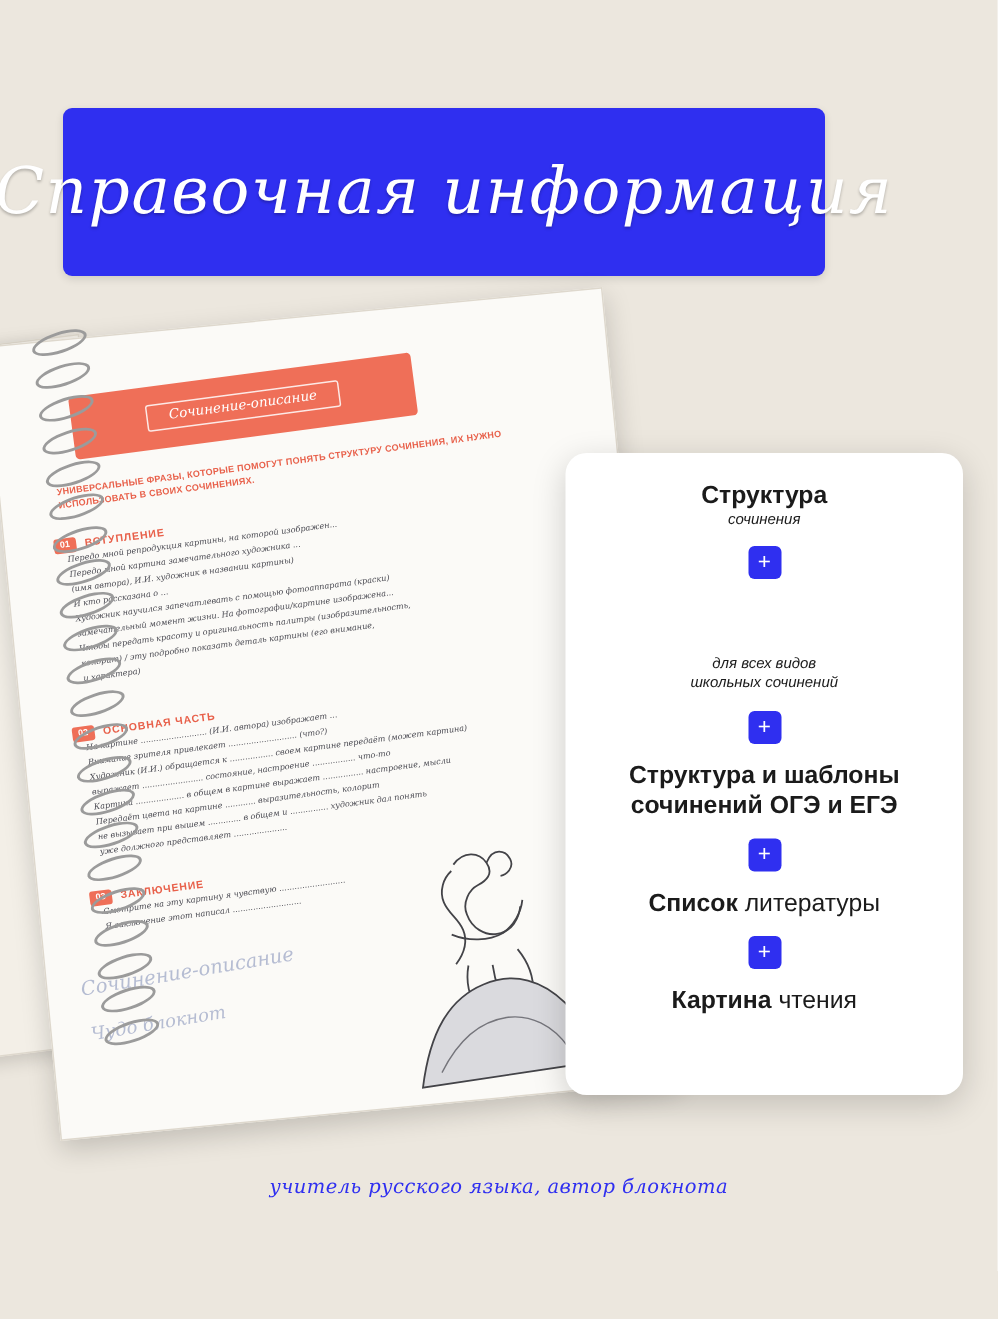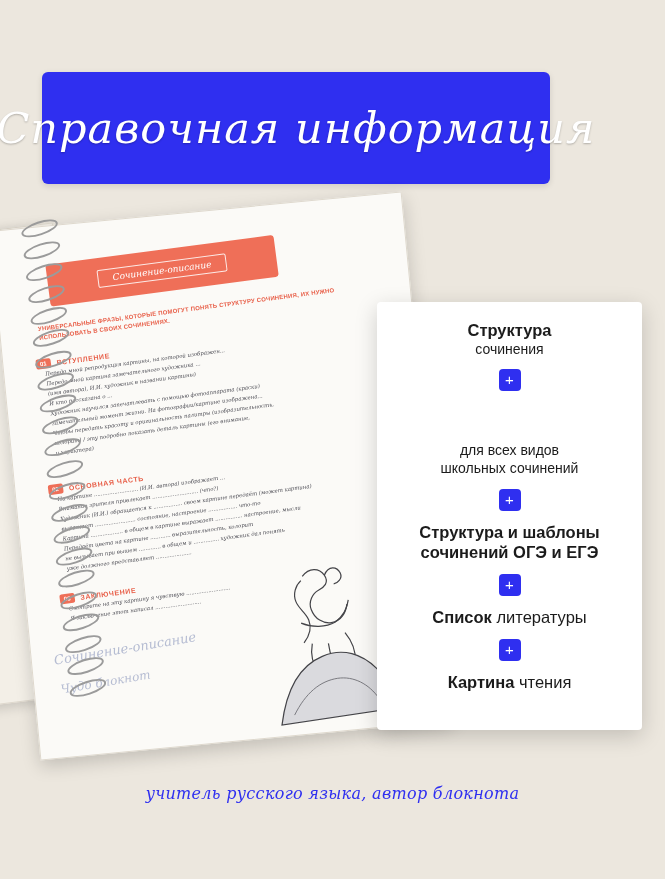--- a/index.html
+++ b/index.html
@@ -181,41 +181,42 @@
     opacity: 0.95;
   }
   
   .card {
     position: absolute;
     left: 377px;
     top: 302px;
     width: 265px;
     height: 428px;
     background: #ffffff;
-    border-radius: 4px;
+    border-radius: 14px;
     box-shadow: 0 6px 22px rgba(0,0,0,0.18);
     padding: 18px 14px;
     box-sizing: border-box;
     display: flex;
     flex-direction: column;
     align-items: center;
     justify-content: flex-start;
   }
   .card-item {
     text-align: center;
     color: #1b1b1b;
     line-height: 1.26;
   }
   .card-item .l1 {
     font-size: 16.5px;
     font-weight: bold;
   }
   .card-item .l2 {
-    font-size: 14px;
+    font-size: 10px;
     font-weight: normal;
+    font-style: italic;
   }
   .card-item .l1.inline-mix .reg {
     font-weight: normal;
   }
   .plus {
     width: 22px;
     height: 22px;
     background: #2f2ff0;
     border-radius: 4px;
     color: #ffffff;
@@ -236,21 +237,21 @@
   .footer .author {
     font-family: "DejaVu Serif", serif;
     font-style: italic;
     font-size: 27px;
     color: #2f2ff0;
     letter-spacing: 0.5px;
   }
   .footer .role {
     font-family: "DejaVu Serif", serif;
     font-style: italic;
-    font-size: 16px;
+    font-size: 13px;
     color: #2f2ff0;
     margin-top: 6px;
     letter-spacing: 0.3px;
   }
 </style>
 </head>
 <body>
 
 <div class="page">
 

